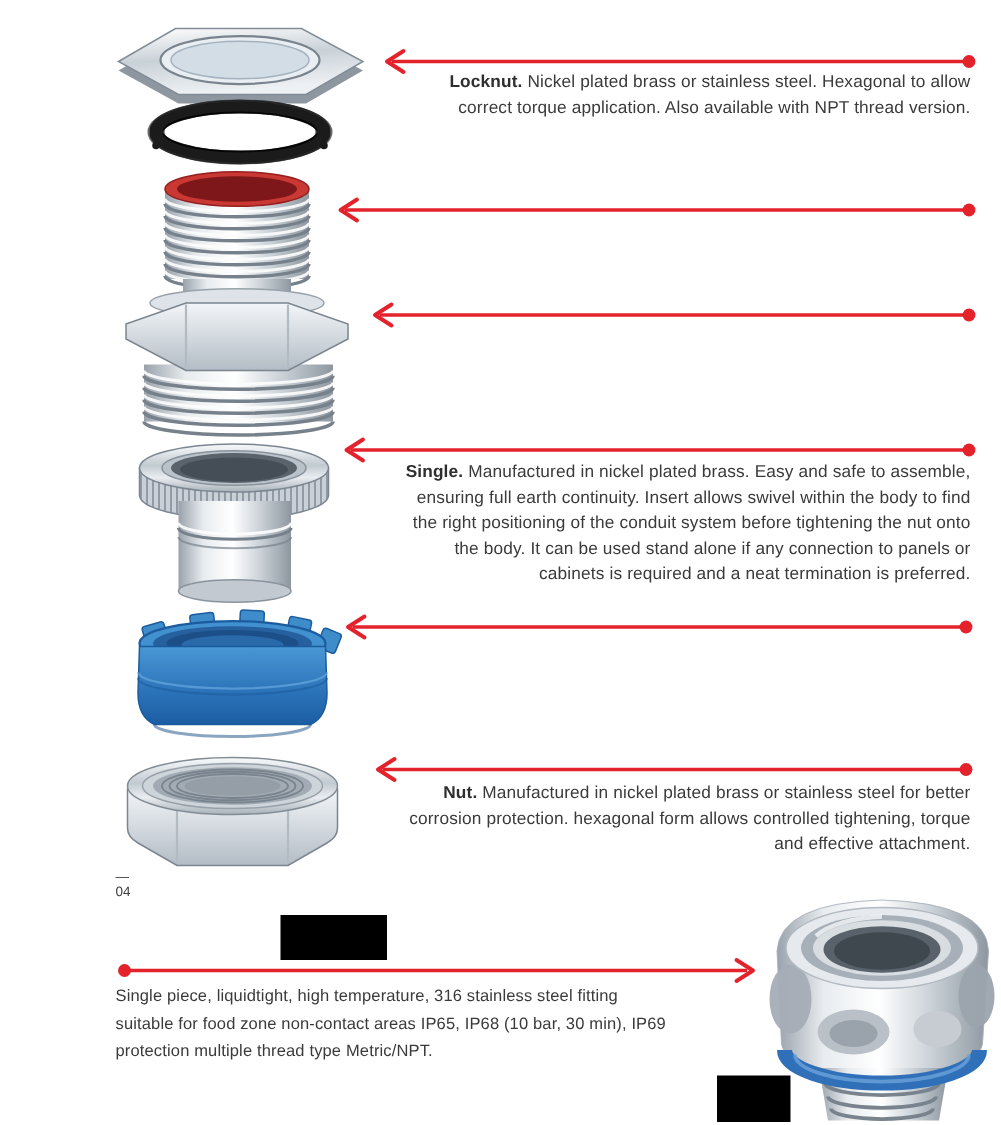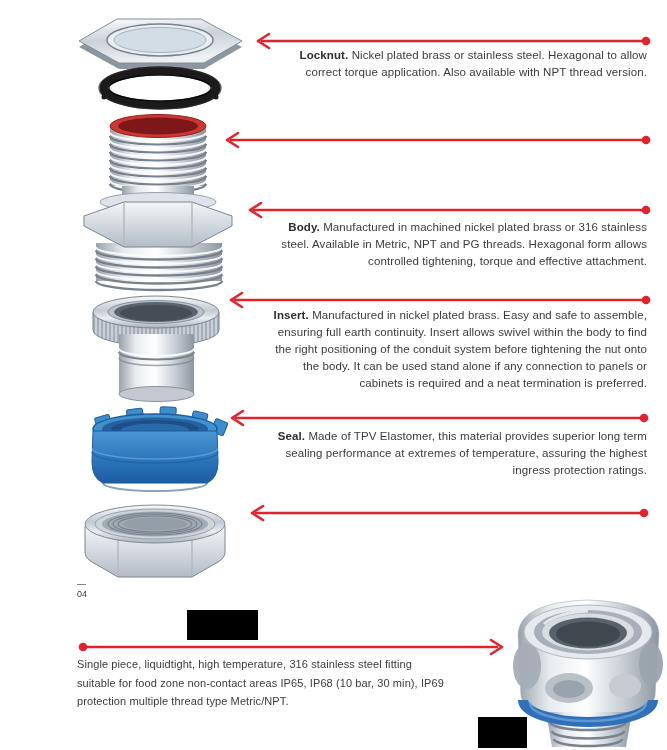--- a/index.html
+++ b/index.html
@@ -227,31 +227,27 @@
         <path d="M502,647 L491,640 M502,647 L491,654" stroke-width="2.6" stroke-linecap="round"></path>
         <circle cx="83" cy="647" r="4.3" fill="#e3222c" stroke="none"></circle>
       </g>
     </g>
   </svg>
 
   <div class="annotation" style="top:47px">
     <b>Locknut.</b>
     <span>Nickel plated brass or stainless steel. Hexagonal to allow correct torque application. Also available with NPT thread version.</span>
   </div>
-  <div class="annotation" style="top:219px">
-    <b>Body.</b>
-    <span>Manufactured in machined nickel plated brass or 316 stainless steel. Available in Metric, NPT and PG threads. Hexagonal form allows controlled tightening, torque and effective attachment.</span>
-  </div>
   <div class="annotation" style="top:307px">
-    <b>Insert.</b>
+    <b>Single.</b>
     <span>Manufactured in nickel plated brass. Easy and safe to assemble, ensuring full earth continuity. Insert allows swivel within the body to find the right positioning of the conduit system before tightening the nut onto the body. It can be used stand alone if any connection to panels or cabinets is required and a neat termination is preferred.</span>
   </div>
-  <div class="annotation" style="top:428px">
-    <b>Seal.</b>
-    <span>Made of TPV Elastomer, this material provides superior long term sealing performance at extremes of temperature, assuring the highest ingress protection ratings.</span>
+  <div class="annotation" style="top:521px">
+    <b>Nut.</b>
+    <span>Manufactured in nickel plated brass or stainless steel for better corrosion protection. hexagonal form allows controlled tightening, torque and effective attachment.</span>
   </div>
 
   <div class="page-marker">
     <div>—</div>
     <div>04</div>
   </div>
 
   <div class="redacted" style="left:187px; top:610px; width:71px; height:30px;"></div>
   <div class="redacted" style="left:478px; top:717px; width:49px; height:31px;"></div>
 

